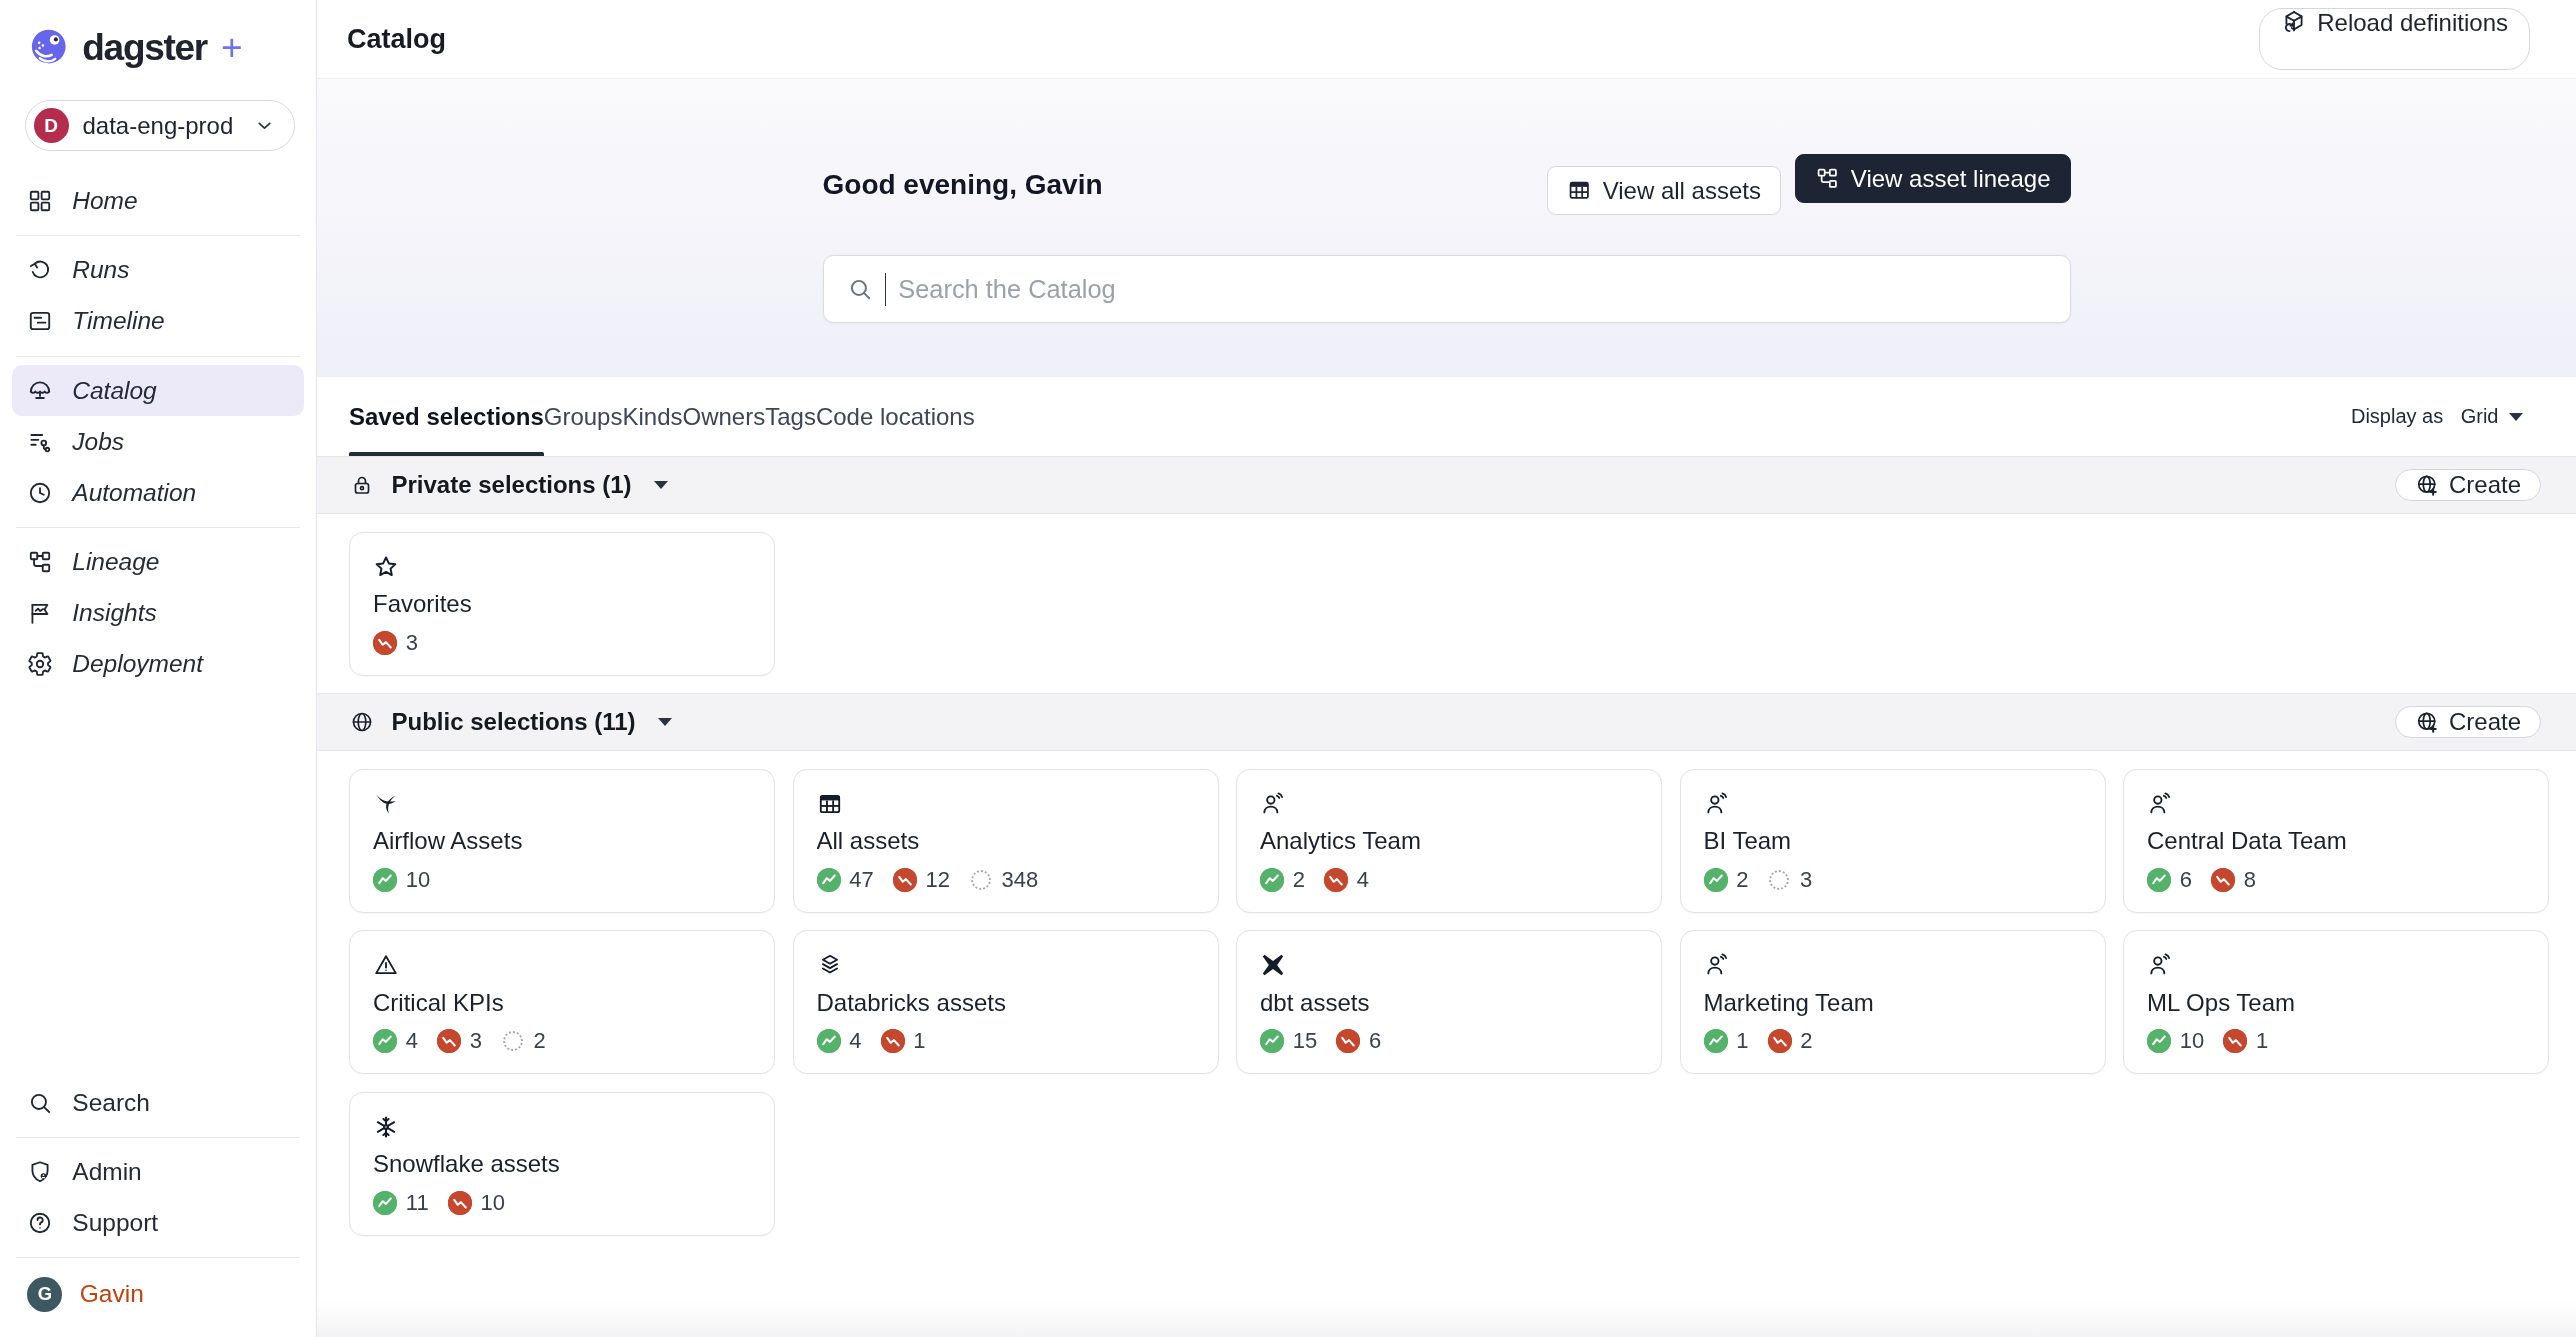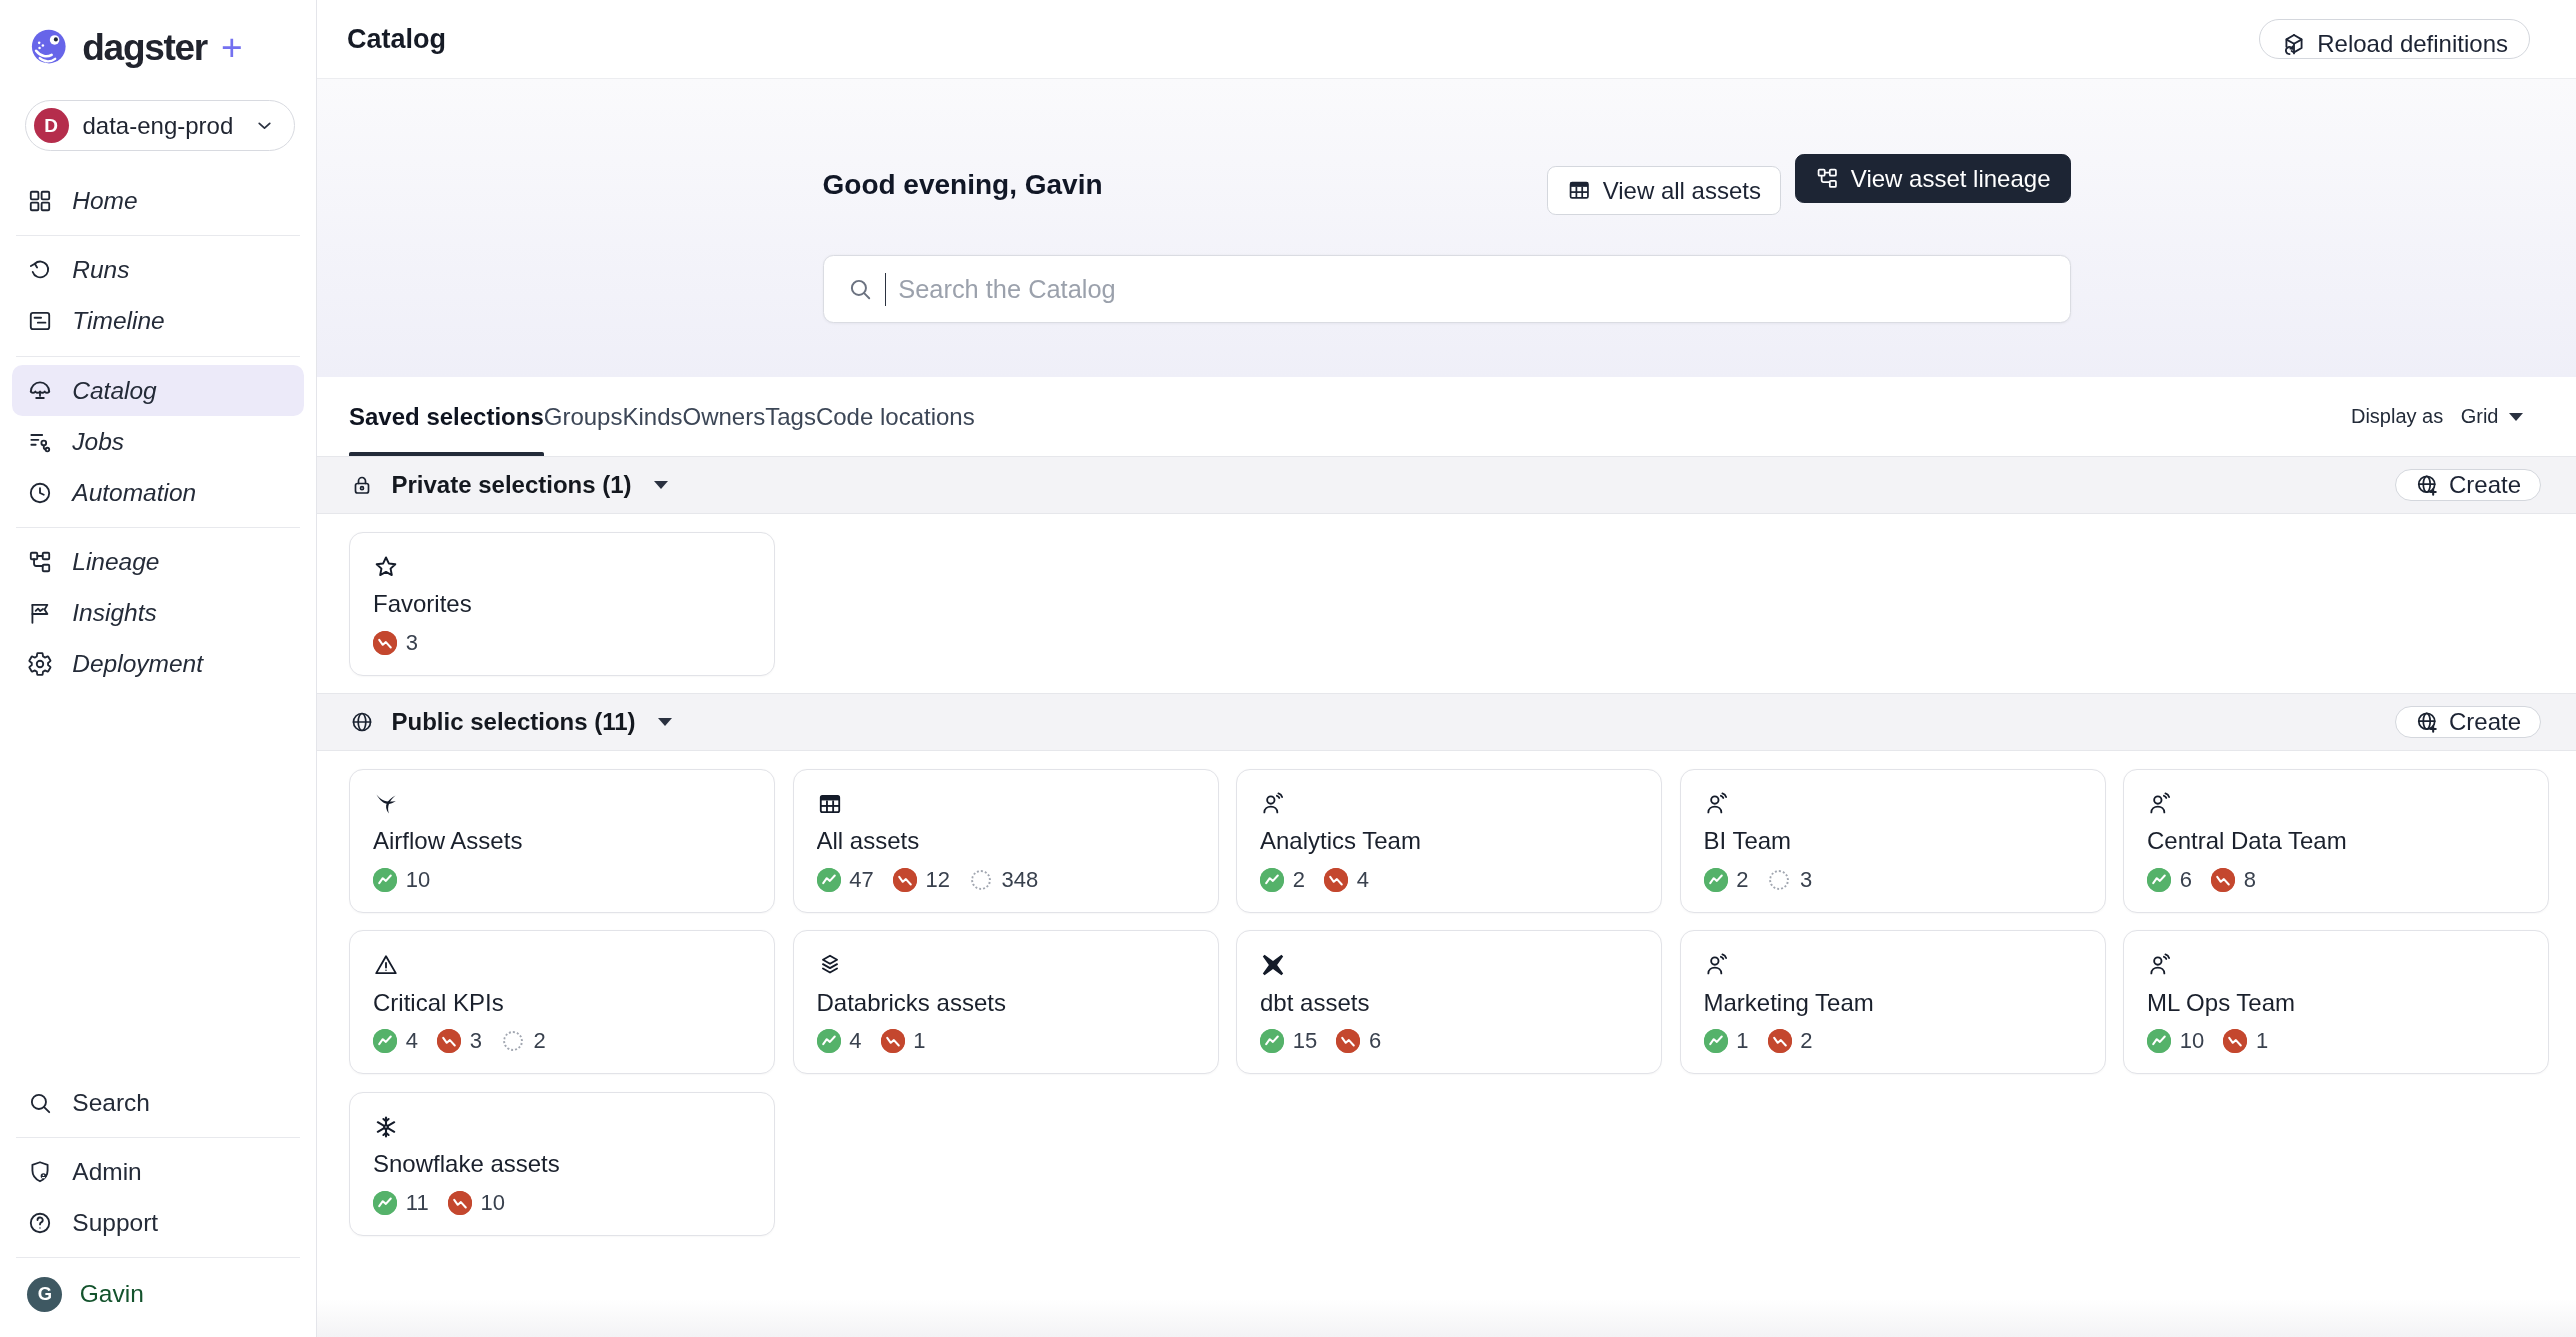--- a/index.html
+++ b/index.html
@@ -48,33 +48,33 @@
   .nav-item.active { background:#ECEAF9; font-weight:500; }
   .nav-divider { height:0.9px; background:#E8E9ED; margin:8.8px 3.5px; }
 
   .sidebar-footer { margin-top:auto; padding:0 12.3px 16px; }
   .user-row { height:54px; display:flex; align-items:center; gap:17.5px; padding:0 15px; cursor:pointer; }
   .user-avatar {
     width:35px; height:35px; border-radius:50%; background:#3E5862;
     color:#fff; font-size:18.4px; font-weight:600;
     display:flex; align-items:center; justify-content:center;
   }
-  .user-name { font-size:24.5px; color:#14532d; }
+  .user-name { font-size:24.5px; color:#c2410c; }
 
   
   .main { flex:1; display:flex; flex-direction:column; position:relative; overflow:hidden; }
 
   .main-header {
     height:79px; min-height:79px; background:#fff; border-bottom:0.9px solid #ECEDF0;
     display:flex; align-items:center; padding:0 46px 0 30px;
   }
   .page-title { font-size:27px; font-weight:700; color:#161B26; }
   .reload-btn {
-    margin-left:auto; height:40px; border:0.9px solid #D4D7DD; border-radius:23px;
-    background:#fff; display:flex; align-items:flex-end; gap:10.5px; padding:0 21px;
+    margin-left:auto; height:62px; border:0.9px solid #D4D7DD; border-radius:23px;
+    background:#fff; display:flex; align-items:flex-start; gap:10.5px; padding:0 21px;
     font-size:24px; color:#1C2333; cursor:pointer; font-weight:500;
   }
   .reload-btn .icon { width:26px; height:26px; }
 
   .hero { height:298px; min-height:298px; background:linear-gradient(180deg,#FAFAFC 0%,#EFEFF8 100%); }
   .hero-inner { width:1248px; margin:0 auto; padding-top:75px; }
   .hero-top { display:flex; align-items:center; }
   .greeting { font-size:28px; font-weight:600; color:#111726; }
   .hero-actions { margin-left:auto; display:flex; gap:14px; }
   .btn-light, .btn-dark {

